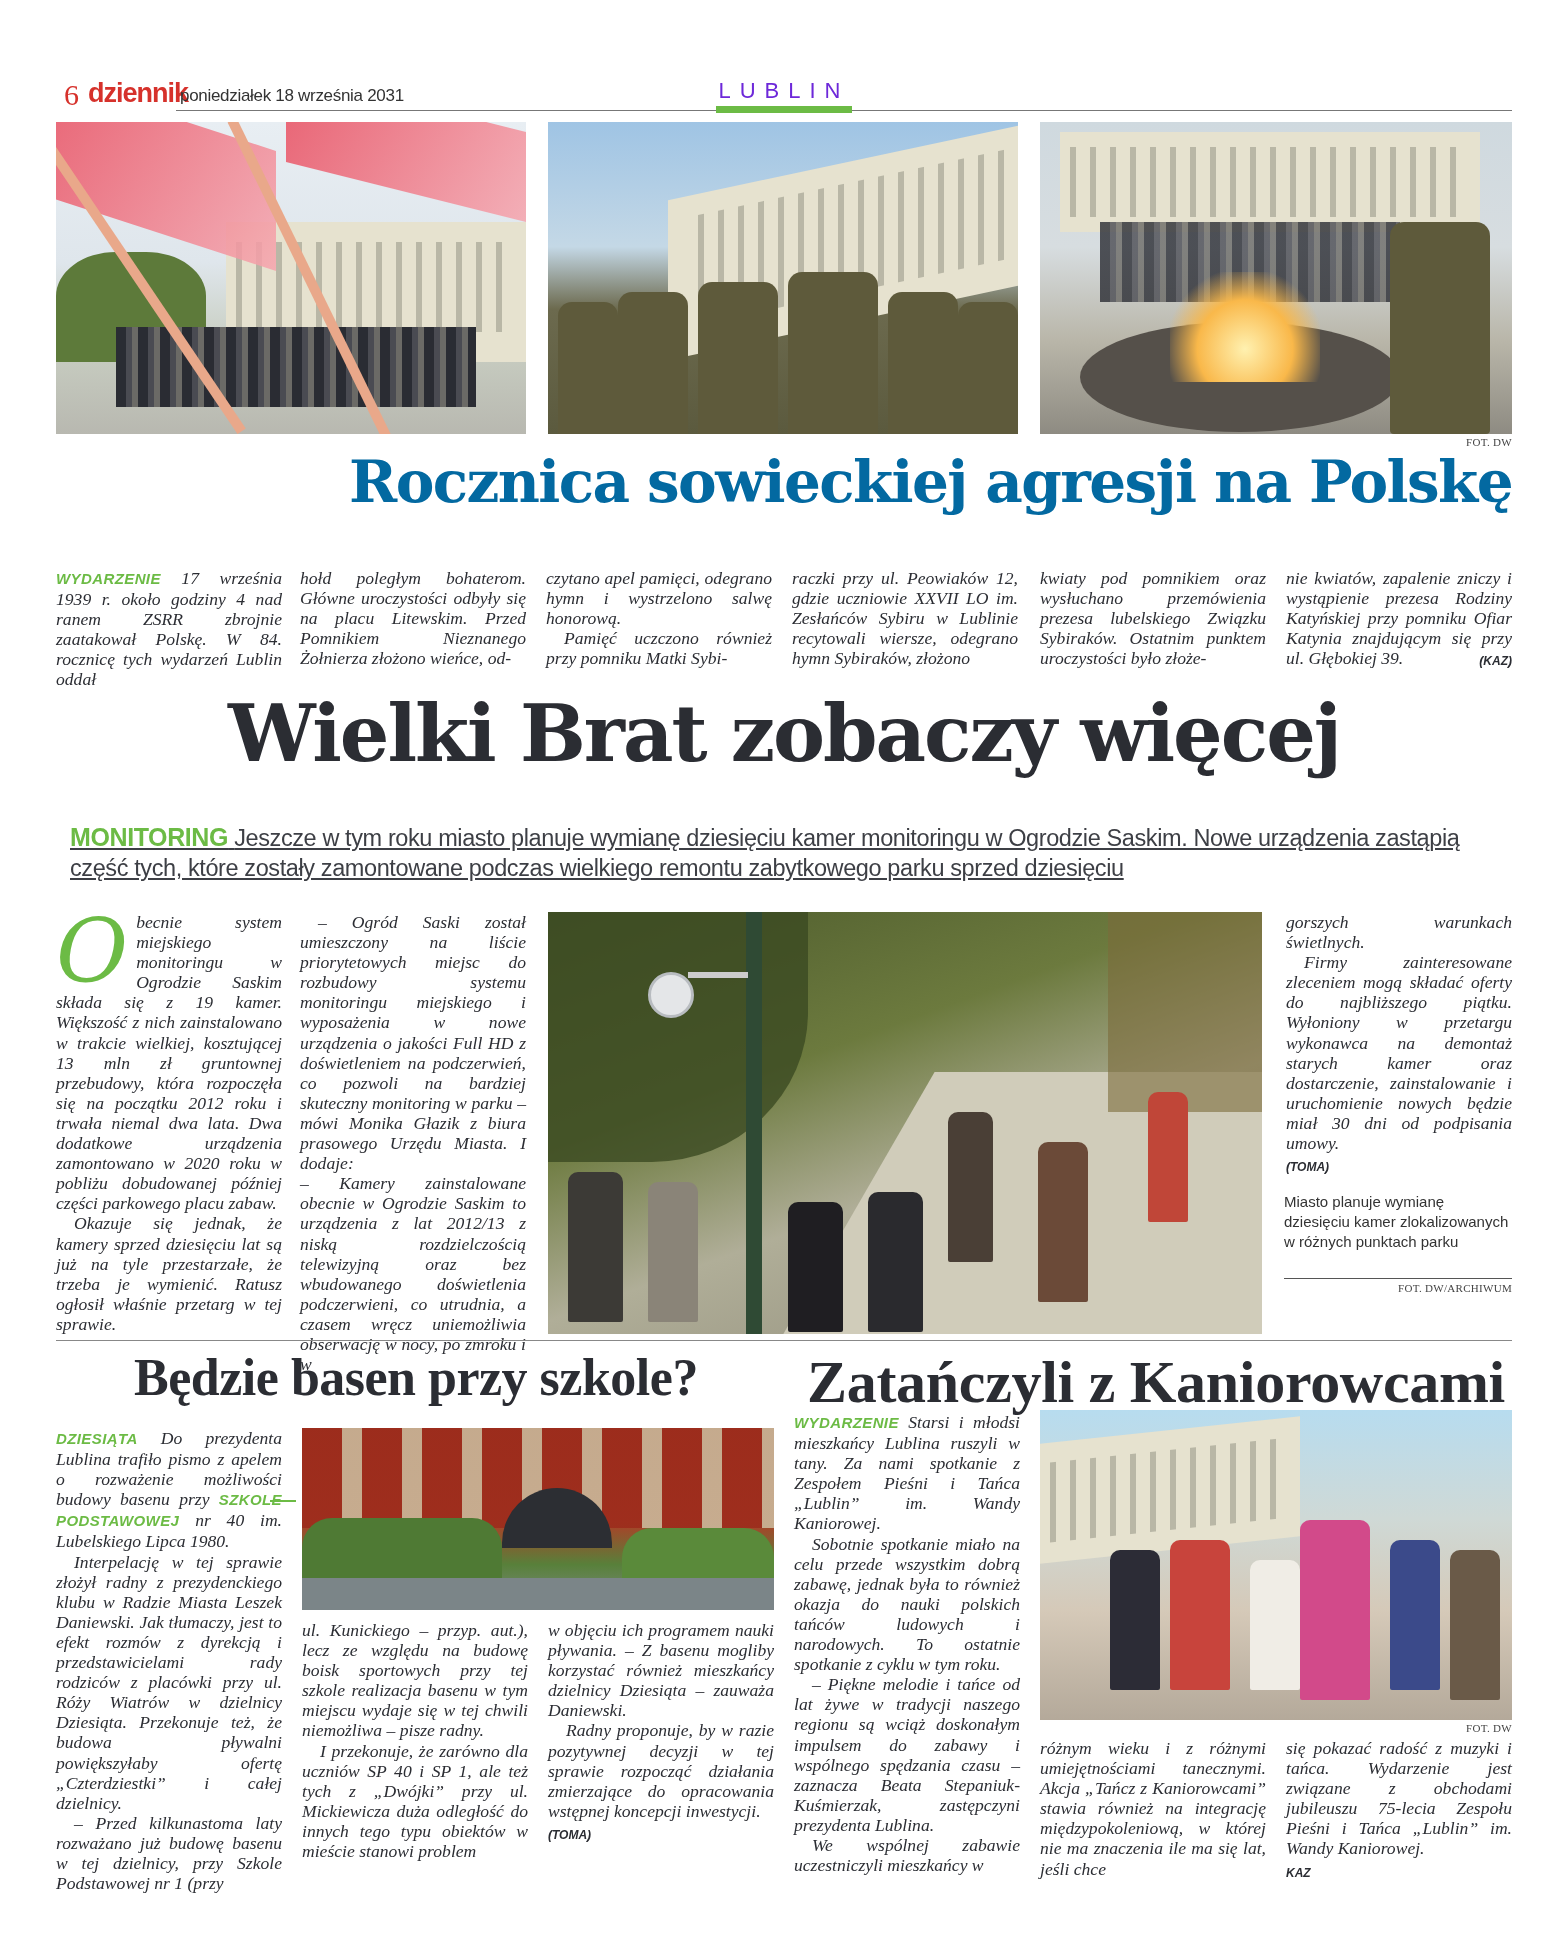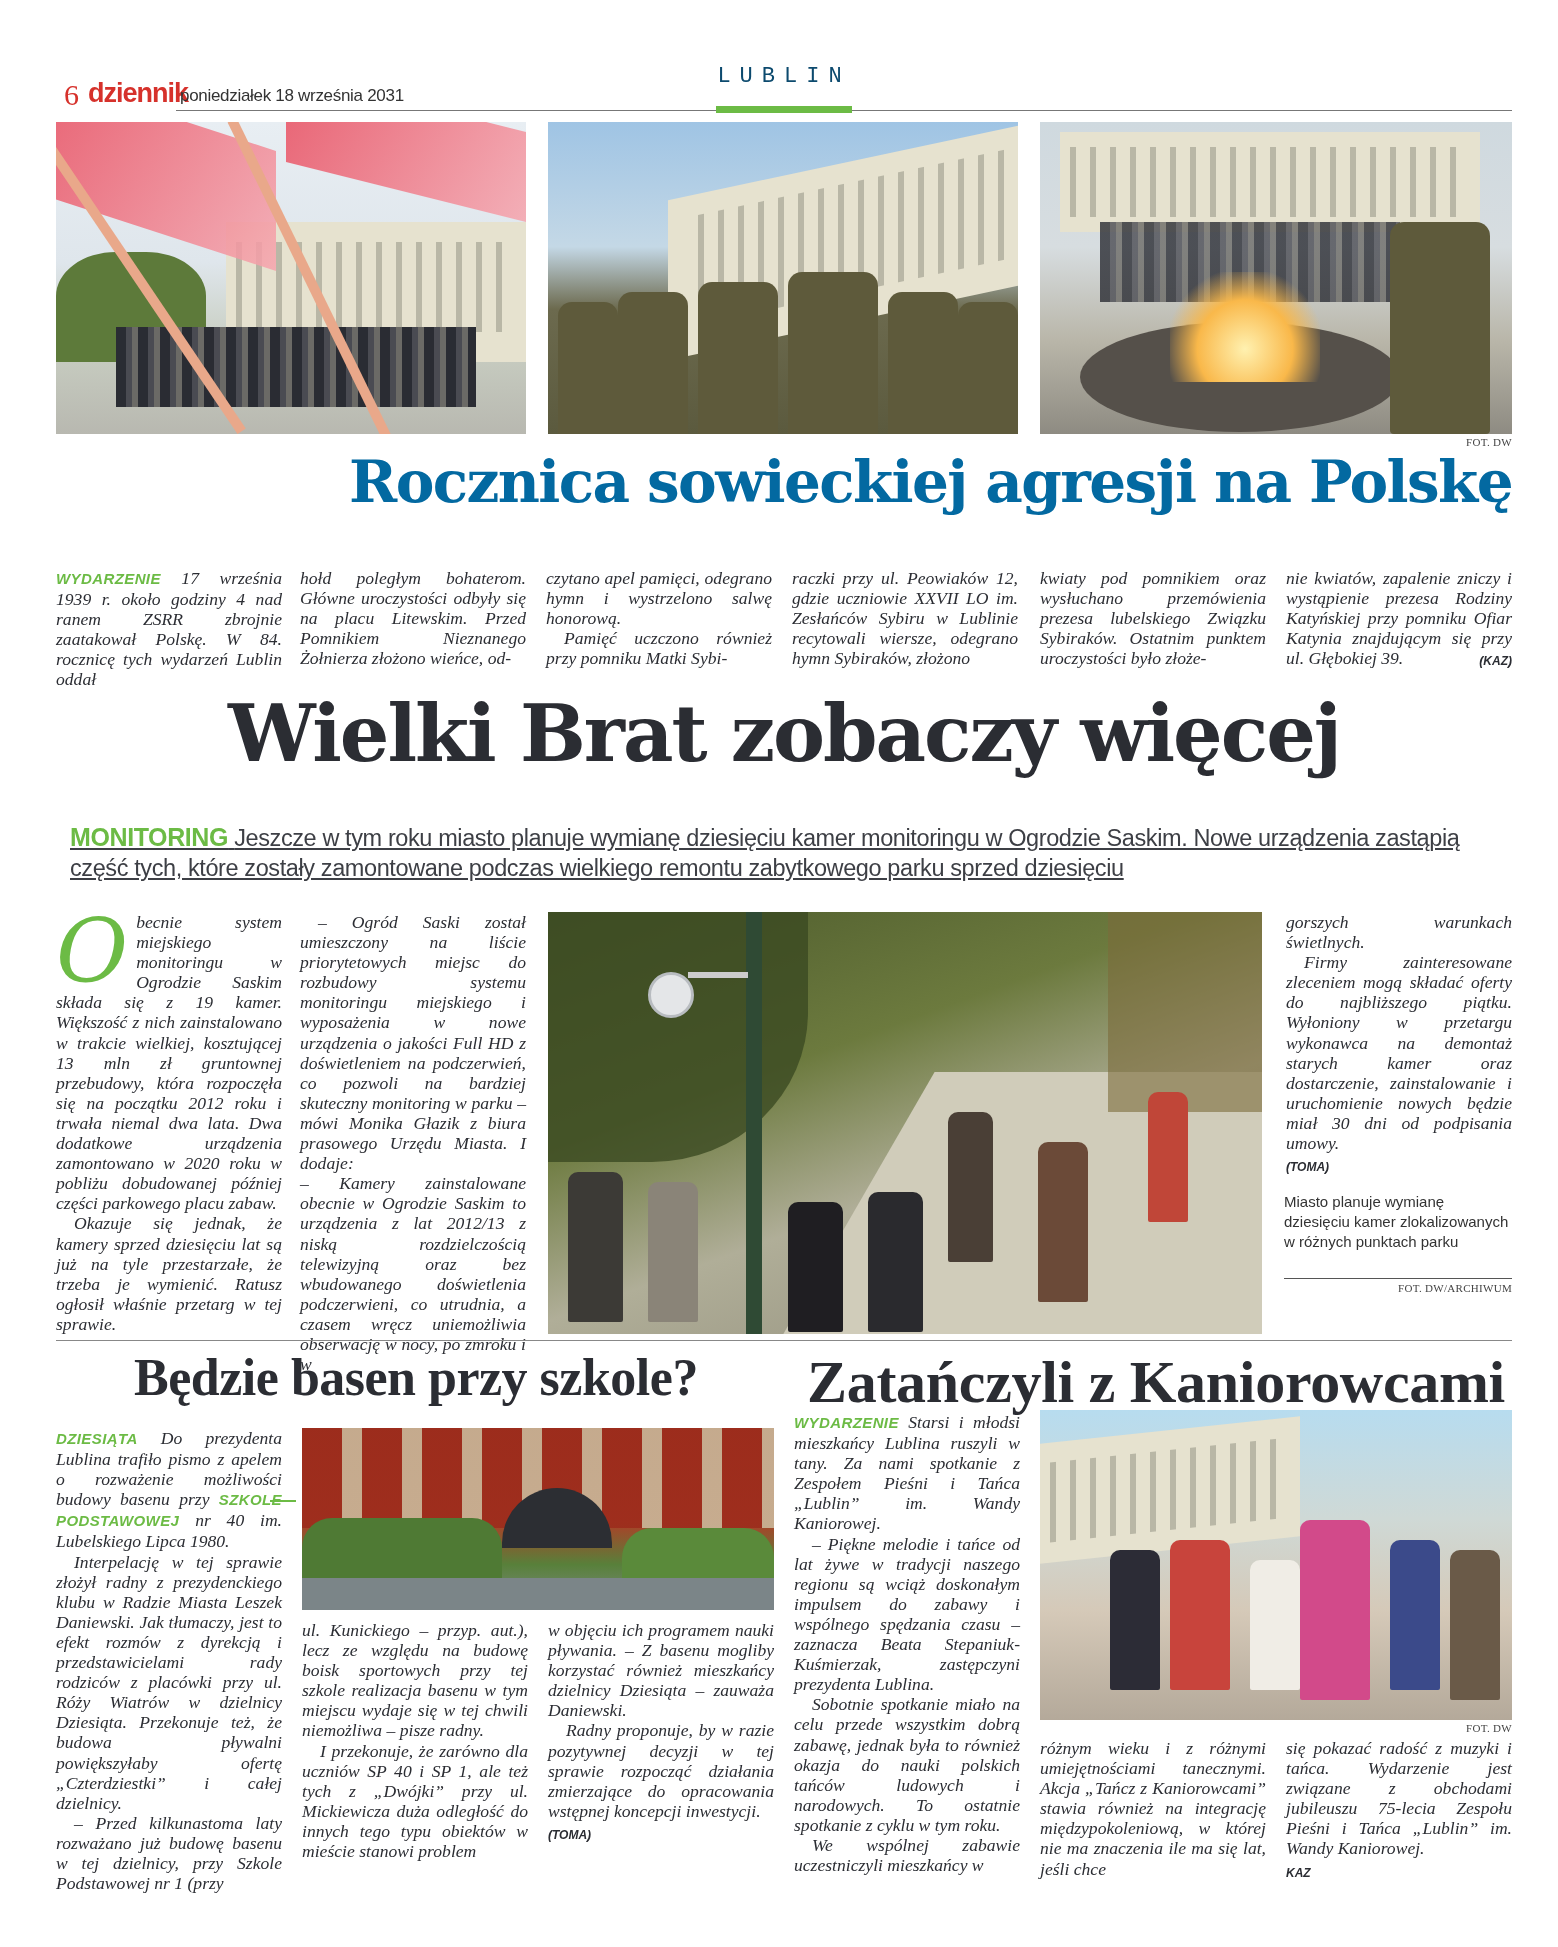--- a/index.html
+++ b/index.html
@@ -5,21 +5,21 @@
   * { box-sizing: border-box; margin: 0; padding: 0; }
   html, body { width: 1558px; height: 1947px; background: #fff; overflow: hidden; }
   body { position: relative; font-family: "DejaVu Serif", serif; color: #2b2d33; }
   .abs { position: absolute; }
 
   
   .page-no { left: 64px; top: 80px; font-family: "Liberation Serif", serif; font-size: 30px; color: #d6312b; line-height: 1; }
   .logo { left: 88px; top: 80px; font-family: "Liberation Sans", sans-serif; font-weight: bold; font-size: 27px; color: #d6312b; letter-spacing: -1px; line-height: 1; }
   .date { left: 180px; top: 86px; font-family: "Liberation Sans", sans-serif; font-size: 17px; color: #333; letter-spacing: -0.3px; }
   .header-rule { left: 176px; top: 110px; width: 1336px; height: 1px; background: #777; }
-  .section-name { left: 716px; top: 64px; width: 136px; font-family: Liberation Mono, monospace; font-size: 22px; letter-spacing: 9px; color: #0c4a6e; text-align: center; font-weight: normal; }
+  .section-name { left: 716px; top: 78px; width: 136px; font-family: Liberation Sans, sans-serif; font-size: 22px; letter-spacing: 9px; color: #6d28d9; text-align: center; font-weight: normal; }
   .section-bar { left: 716px; top: 106px; width: 136px; height: 7px; background: #6cbb45; }
 
   
   .photo { overflow: hidden; }
   .p1 { left: 56px; top: 122px; width: 470px; height: 312px; background: linear-gradient(180deg,#e8eef3 0%,#dfe6ec 45%,#c9cfc3 70%,#b8b8b0 100%); }
   .p2 { left: 548px; top: 122px; width: 470px; height: 312px; background: linear-gradient(180deg,#9fc4e4 0%,#c4d8e6 40%,#6c6a4e 60%,#5b5a3e 100%); }
   .p3 { left: 1040px; top: 122px; width: 472px; height: 312px; background: linear-gradient(180deg,#cfd9df 0%,#d7dde0 40%,#b9b6a9 70%,#8e8b82 100%); }
   .p-monitor { left: 548px; top: 912px; width: 714px; height: 422px; background: linear-gradient(160deg,#4c5a2c 0%,#6c7a3e 35%,#b0ae98 60%,#8e8a78 100%); }
   .p-school { left: 302px; top: 1428px; width: 472px; height: 182px; background: linear-gradient(180deg,#a0301e 0%,#b23b26 50%,#58803a 75%,#7f8b86 100%); }
   .p-dance { left: 1040px; top: 1410px; width: 472px; height: 310px; background: linear-gradient(180deg,#b7dcef 0%,#cfd9d6 35%,#d5c9b8 65%,#b4a99a 100%); }
@@ -195,22 +195,22 @@
 <div class="abs col" style="left:548px;top:1620px;width:226px;">
   <p>w objęciu ich programem nauki pływania. – Z basenu mogliby korzystać również mieszkańcy dzielnicy Dziesiąta – zauważa Daniewski.</p>
   <p class="ind">Radny proponuje, by w razie pozytywnej decyzji w tej sprawie rozpocząć działania zmierzające do opracowania wstępnej koncepcji inwestycji.</p>
   <span class="sig">(TOMA)</span>
 </div>
 
 <h2 class="abs h4">Zatańczyli z Kaniorowcami</h2>
 
 <div class="abs col" style="left:794px;top:1412px;width:226px;">
   <p><span class="kicker">WYDARZENIE</span> <span>Starsi i młodsi mieszkańcy Lublina ruszyli w tany. Za nami spotkanie z Zespołem Pieśni i Tańca „Lublin” im. Wandy Kaniorowej.</span></p>
+  <p class="ind">Sobotnie spotkanie miało na celu przede wszystkim dobrą zabawę, jednak była to również okazja do nauki polskich tańców ludowych i narodowych. To ostatnie spotkanie z cyklu w tym roku.</p>
   <p class="ind">– Piękne melodie i tańce od lat żywe w tradycji naszego regionu są wciąż doskonałym impulsem do zabawy i wspólnego spędzania czasu – zaznacza Beata Stepaniuk-Kuśmierzak, zastępczyni prezydenta Lublina.</p>
-  <p class="ind">Sobotnie spotkanie miało na celu przede wszystkim dobrą zabawę, jednak była to również okazja do nauki polskich tańców ludowych i narodowych. To ostatnie spotkanie z cyklu w tym roku.</p>
   <p class="ind">We wspólnej zabawie uczestniczyli mieszkańcy w</p>
 </div>
 
 <div class="abs photo p-dance" title="Tancerze w strojach ludowych na placu Litewskim">
   <div class="bld" style="left:0;top:20px;width:260px;height:120px;transform:skewY(-6deg);"></div>
   <div class="win" style="left:10px;top:40px;width:240px;height:80px;transform:skewY(-6deg);"></div>
   <div class="person" style="left:70px;top:140px;width:50px;height:140px;background:#2c2c36;"></div>
   <div class="person" style="left:130px;top:130px;width:60px;height:150px;background:#c8443c;"></div>
   <div class="person" style="left:210px;top:150px;width:50px;height:130px;background:#f0ede6;"></div>
   <div class="person" style="left:260px;top:110px;width:70px;height:180px;background:#d24a8a;"></div>

